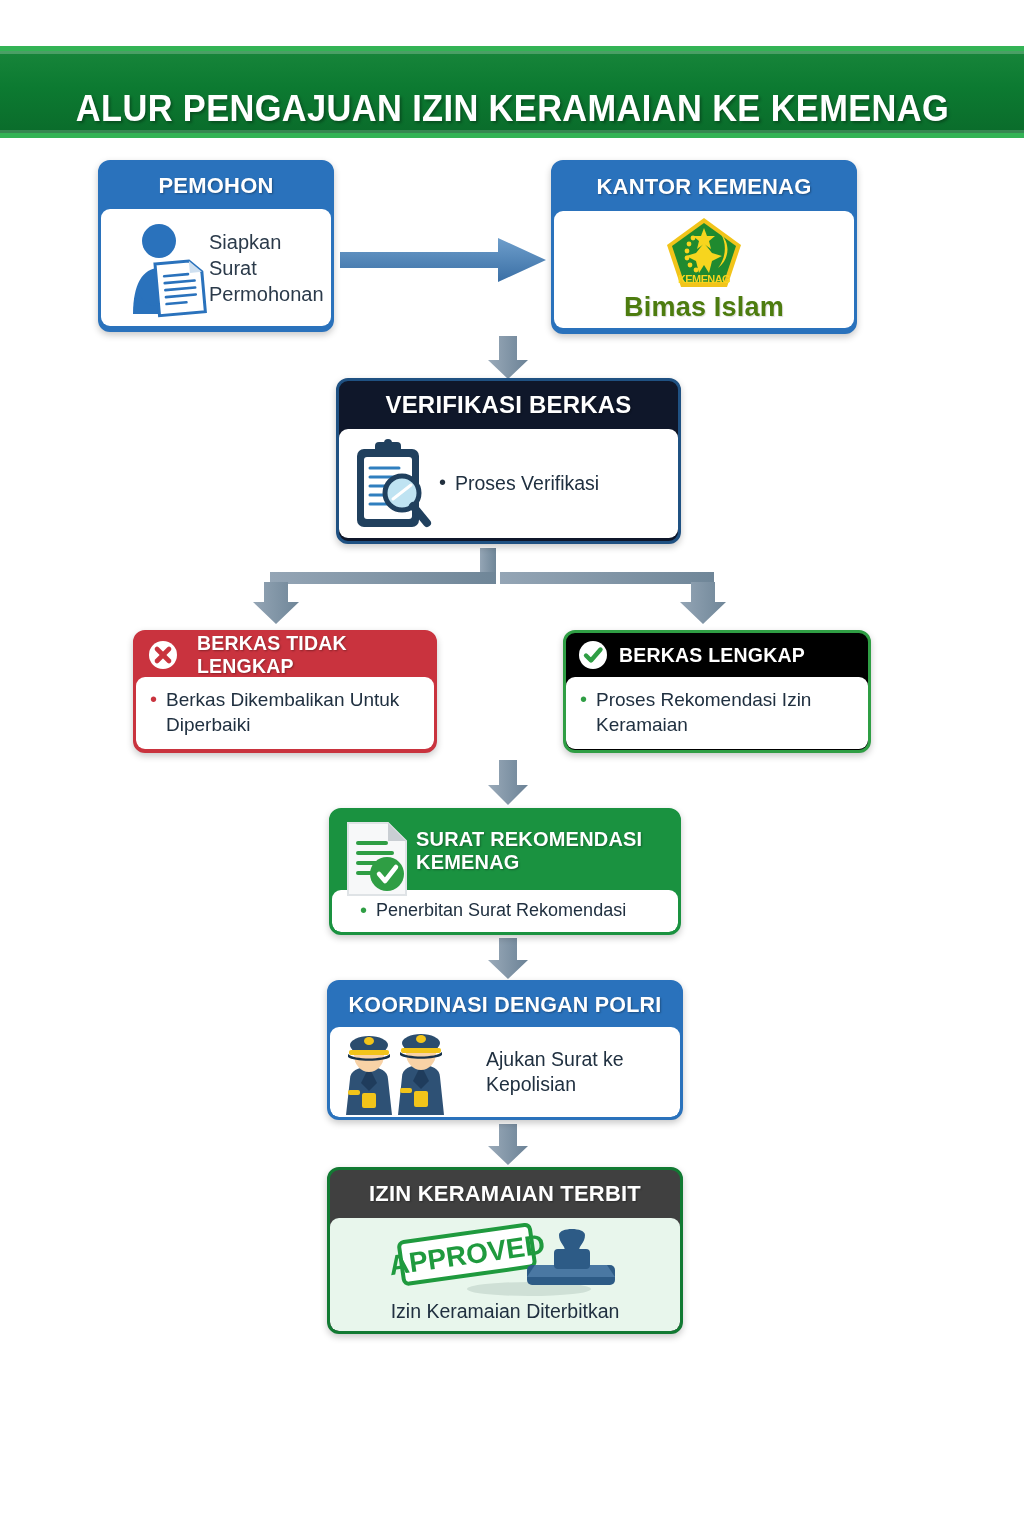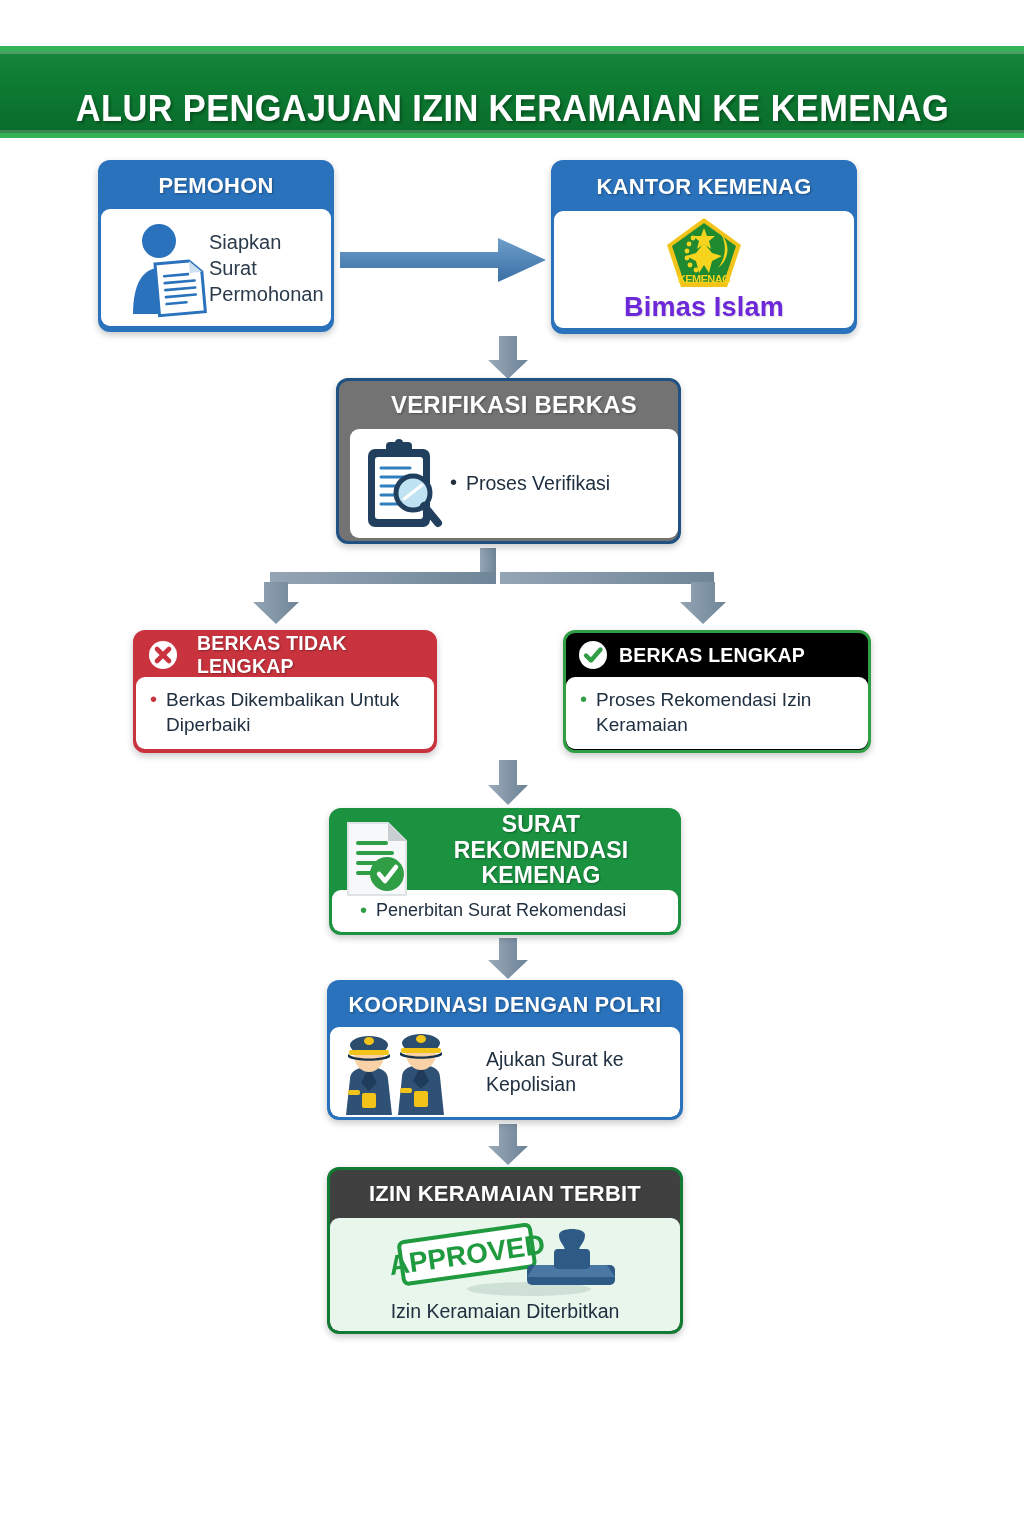--- a/index.html
+++ b/index.html
@@ -38,38 +38,38 @@
     display: flex; align-items: center; justify-content: center; gap: 10px;
     color: #fff; font-weight: 700; letter-spacing: .2px;
     text-shadow: 1px 1px 2px rgba(0,0,0,.32);
     padding: 0 12px;
   }
   .card .body {
     background: #ffffff; display: flex; align-items: center;
     border-radius: 9px;
   }
   .card.blue  { background: #2a72bc; border: 3px solid #2a72bc; }
-  .card.navy  { background: #737373; border: 3px solid #1f5182; padding-left: 11px; }
+  .card.navy  { background: #0f172a; border: 3px solid #1f5182; }
   .card.red   { background: #c9333e; border: 3px solid #c9333e; }
   .card.green { background: #000000; border: 3px solid #2f9e44; }
   .card.green2{ background: #1a9240; border: 3px solid #1a9240; }
   .card.green3{ background: #404040; border: 3px solid #127a33; }
   .txt { color: #203040; line-height: 1.30; }
 
   
   #box-pemohon { left: 98px; top: 160px; width: 236px; height: 172px; }
   #box-pemohon .hdr { height: 46px; font-size: 22px; }
   #box-pemohon .body { height: 117px; padding: 6px 8px 6px 22px; }
   #box-pemohon .txt { font-size: 20px; color:#2b3a4a; }
 
   
   #box-kemenag { left: 551px; top: 160px; width: 306px; height: 174px; }
   #box-kemenag .hdr { height: 48px; font-size: 22px; }
   #box-kemenag .body { height: 117px; flex-direction: column; justify-content:center; gap:2px; }
-  .bimas { color:#6d28d9; font-weight:700; font-size:27px; letter-spacing:.2px;
+  .bimas { color:#4d7c0f; font-weight:700; font-size:27px; letter-spacing:.2px;
            text-shadow: 1px 1px 1px rgba(0,0,0,.14); }
 
   
   #box-verif { left: 336px; top: 378px; width: 345px; height: 166px; }
   #box-verif .hdr { height: 48px; font-size: 24px; }
   #box-verif .body { height: 109px; padding-left: 8px; gap: 6px; }
   #box-verif .txt { font-size: 19.5px; }
 
   
   #box-red { left: 133px; top: 630px; width: 304px; height: 123px; }
@@ -79,21 +79,21 @@
 
   
   #box-green { left: 563px; top: 630px; width: 308px; height: 123px; }
   #box-green .hdr { height: 44px; font-size: 19.5px; justify-content: flex-start; gap: 11px; padding-left:12px;}
   #box-green .body { height: 72px; padding-left: 14px; }
   #box-green .txt { font-size: 19px; }
 
   
   #box-surat { left: 329px; top: 808px; width: 352px; height: 127px; }
   #box-surat .hdr { height: 79px; justify-content: flex-start; padding-left: 84px;
-                    font-size: 23px; line-height: 1.12; text-align:center; }
+                    font-size: 20px; line-height: 1.12; text-align:left; }
   #box-surat .body { height: 42px; padding-left: 28px; }
   #box-surat .txt { font-size: 18px; }
 
   
   #box-polri { left: 327px; top: 980px; width: 356px; height: 140px; }
   #box-polri .hdr { height: 44px; font-size: 21.5px; }
   #box-polri .body { height: 90px; padding-left: 8px; gap: 8px; }
   #box-polri .txt { font-size: 19.5px; }
 
   

